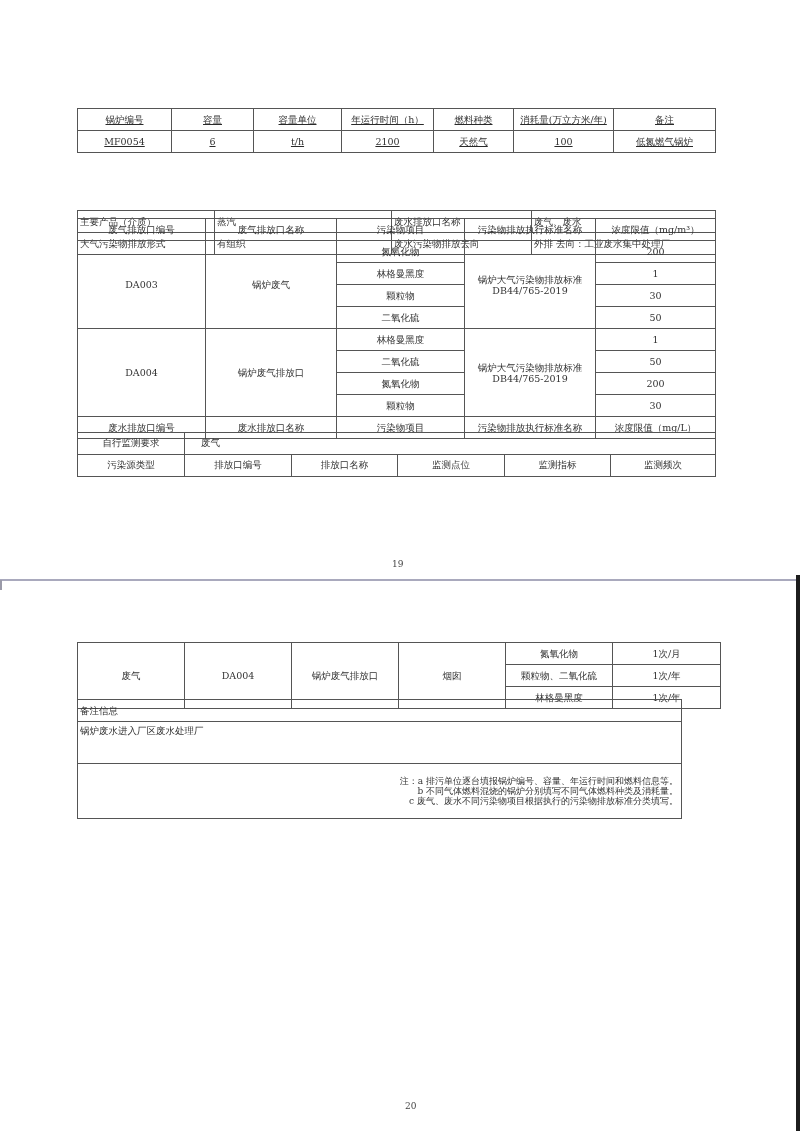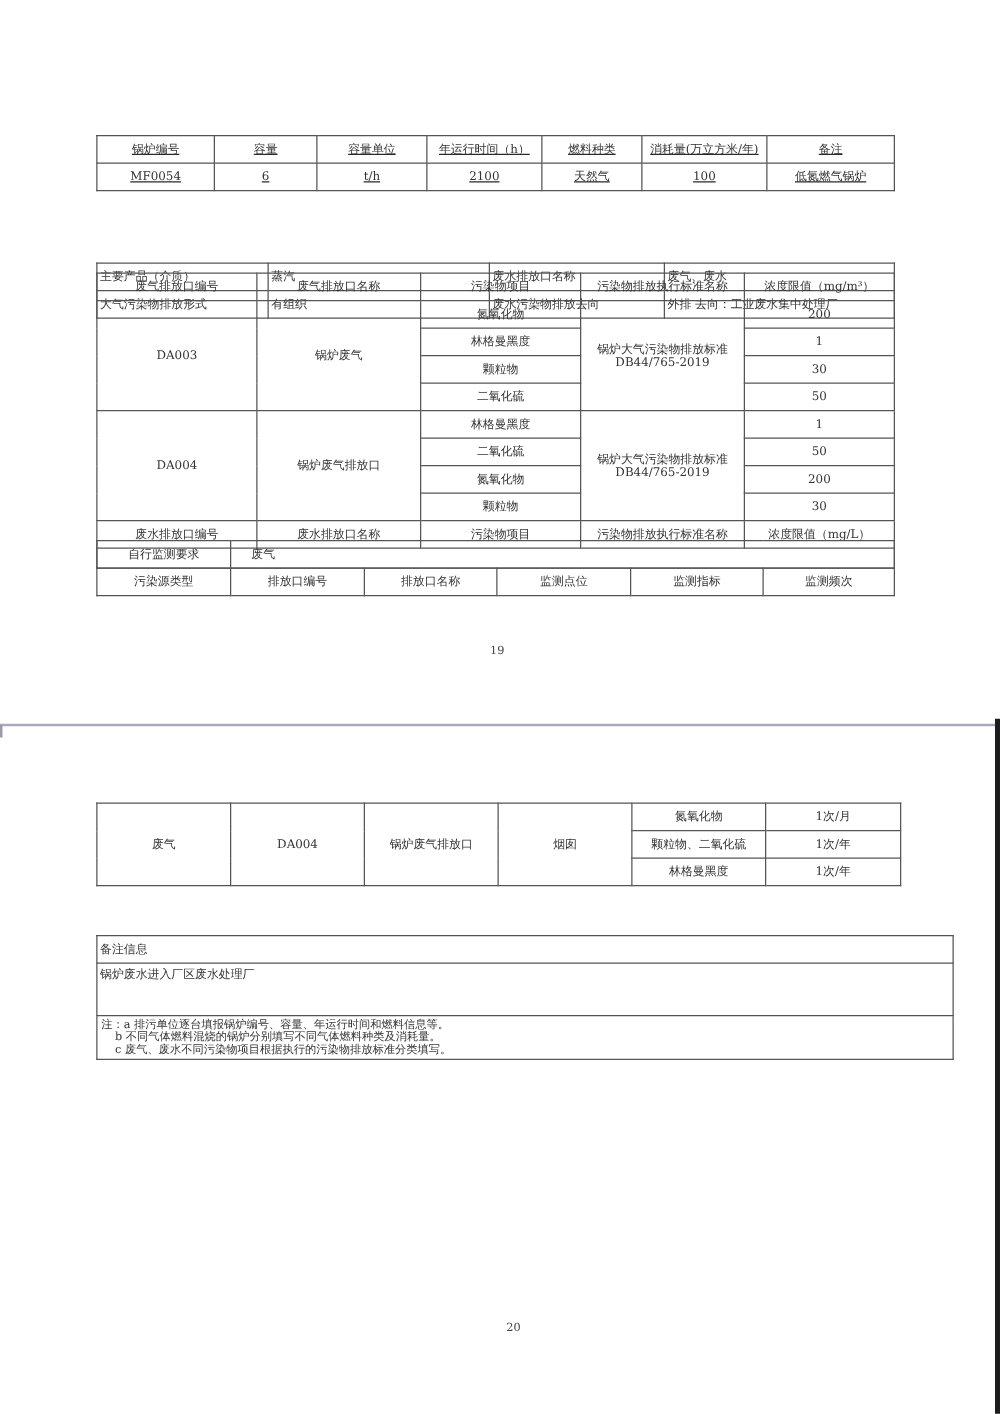--- a/index.html
+++ b/index.html
@@ -23,23 +23,23 @@
     padding: 0 2px; height: 21px; line-height: 11px; color: #333;
     overflow: hidden;
   }
   td.left { text-align: left; padding-left: 2px; }
   .outer { border: 1.5px solid #333; }
   .t1 { left: 77px; top: 108px; width: 638px; text-decoration: underline; }
   .t2 { left: 77px; top: 170px; width: 638px; margin-top: 40px; }
   .t3 { left: 77px; top: 218px; width: 638px; }
   .t4 { left: 77px; top: 432px; width: 638px; font-family: Liberation Mono, monospace; }
   .t5 { left: 77px; top: 642px; width: 643px; }
-  .t6 { left: 77px; top: 748px; width: 686px; }
-  .pagenum { position: absolute; font-size: 9px; color: #444; }
-  .notes { font-size: 9px; line-height: 10px; text-align: left; padding: 2px 3px; height: auto; }
+  .t6 { left: 77px; top: 699px; width: 605px; }
+  .pagenum { position: absolute; font-size: 9px; color: #444; margin-top: 43px; }
+  .notes { font-size: 9px; line-height: 10px; text-align: right; padding: 12px 3px; height: auto; }
   .notes div.ind { padding-left: 11px; }
 </style>
 </head>
 <body>
 
 <div class="page-top"></div>
 
 <table class="t1 outer">
   <colgroup>
     <col style="width:94px">

